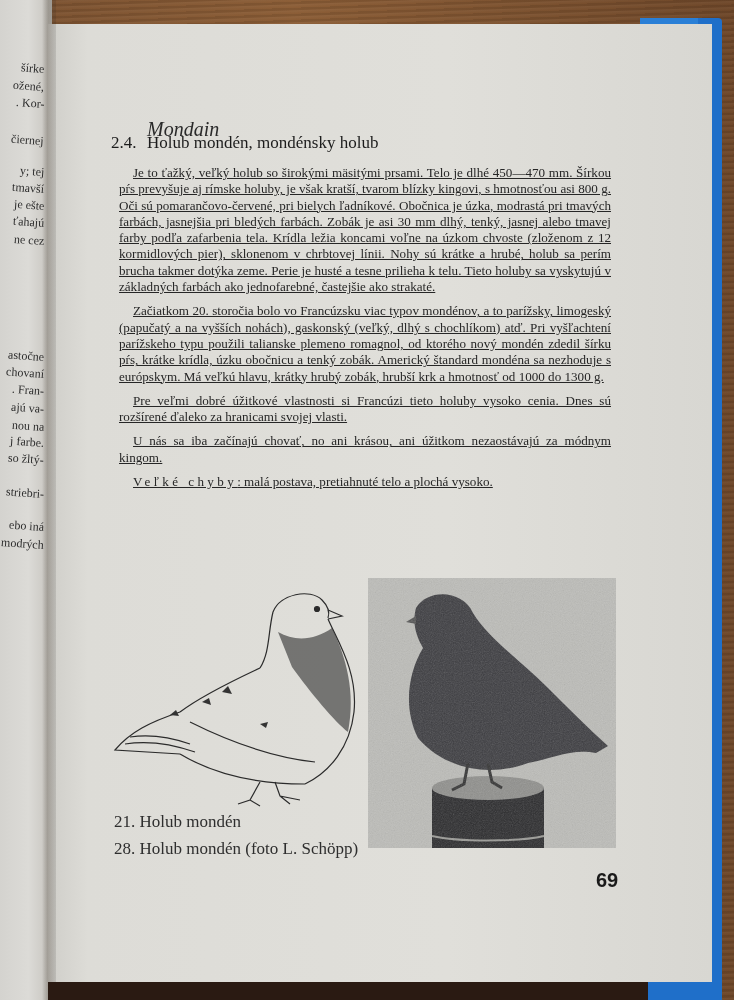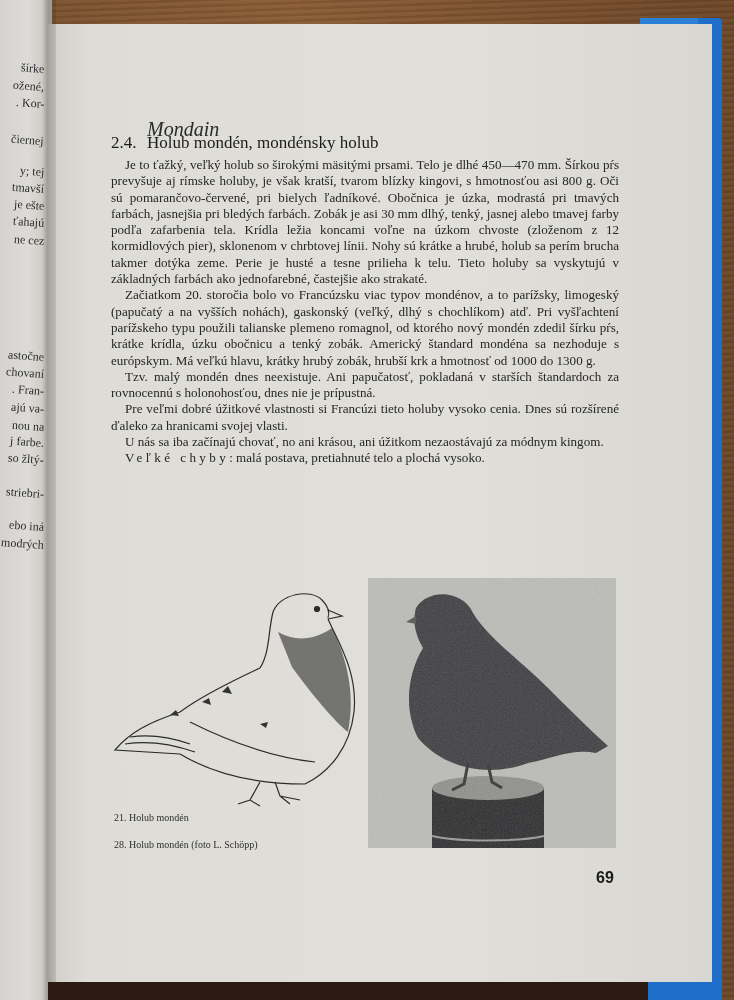--- a/index.html
+++ b/index.html
@@ -49,40 +49,40 @@
     .heading .num { display: inline-block; width: 36px; }
     .subheading {
       position: absolute; left: 99px; top: 94px; font-style: italic;
       font-size: 20px; color: #2a2a2a;
     }
     .body-text {
       position: absolute; left: 63px; top: 133px; width: 508px;
       font-size: 13.1px; line-height: 16.3px; color: #262626;
       text-align: justify;
     }
-    .body-text p { margin: 0; text-indent: 14px; }
+    .body-text p { margin: 8px; text-indent: 14px; text-decoration: underline; }
     .spaced { letter-spacing: 3.4px; }
     .fig-drawing {
       position: absolute; left: 62px; top: 548px; width: 250px; height: 245px;
     }
     .fig-photo {
       position: absolute; left: 320px; top: 554px; width: 248px; height: 270px;
       background: #b9b9b5;
       background-image:
         radial-gradient(circle at 20% 30%, rgba(90,90,90,0.25) 0 2px, transparent 3px),
         radial-gradient(circle at 70% 60%, rgba(80,80,80,0.2) 0 2px, transparent 3px);
       background-size: 9px 9px, 13px 13px;
       overflow: hidden;
     }
     .caption {
-      position: absolute; left: 66px; font-size: 10px; color: #2e2e2e; white-space: nowrap;
+      position: absolute; left: 66px; font-size: 17px; color: #2e2e2e; white-space: nowrap;
     }
     .page-number {
       position: absolute; left: 548px; top: 845px; font-weight: bold;
-      font-family: "Liberation Sans", "DejaVu Sans", sans-serif; font-size: 16px; color: #1a1a1a;
+      font-family: "Liberation Sans", "DejaVu Sans", sans-serif; font-size: 20px; color: #1a1a1a;
     }
   </style>
 </head>
 <body>
 
 <div class="cover-blue"></div>
 <div class="cover-blue-top"></div>
 
 <div class="left-page">
   <div id="left-frags">
@@ -110,21 +110,20 @@
 
 <div class="right-page">
   <div class="heading">
     <span class="num">2.4.</span><span>Holub mondén, mondénsky holub</span>
   </div>
   <div class="subheading">Mondain</div>
 
   <div class="body-text">
     <p>Je to ťažký, veľký holub so širokými mäsitými prsami. Telo je dlhé 450—470 mm. Šírkou pŕs prevyšuje aj rímske holuby, je však kratší, tvarom blízky kingovi, s hmotnosťou asi 800 g. Oči sú pomarančovo-červené, pri bielych ľadníkové. Obočnica je úzka, modrastá pri tmavých farbách, jasnejšia pri bledých farbách. Zobák je asi 30 mm dlhý, tenký, jasnej alebo tmavej farby podľa zafarbenia tela. Krídla ležia koncami voľne na úzkom chvoste (zloženom z 12 kormidlových pier), sklonenom v chrbtovej línii. Nohy sú krátke a hrubé, holub sa perím brucha takmer dotýka zeme. Perie je husté a tesne prilieha k telu. Tieto holuby sa vyskytujú v základných farbách ako jednofarebné, častejšie ako strakaté.</p>
     <p>Začiatkom 20. storočia bolo vo Francúzsku viac typov mondénov, a to parížsky, limogeský (papučatý a na vyšších nohách), gaskonský (veľký, dlhý s chochlíkom) atď. Pri vyšľachtení parížskeho typu použili talianske plemeno romagnol, od ktorého nový mondén zdedil šírku pŕs, krátke krídla, úzku obočnicu a tenký zobák. Americký štandard mondéna sa nezhoduje s európskym. Má veľkú hlavu, krátky hrubý zobák, hrubší krk a hmotnosť od 1000 do 1300 g.</p>
-    <p>Tzv. malý mondén dnes neexistuje. Ani papučatosť, pokladaná v starších štandardoch za rovnocennú s holonohosťou, dnes nie je prípustná.</p>
     <p>Pre veľmi dobré úžitkové vlastnosti si Francúzi tieto holuby vysoko cenia. Dnes sú rozšírené ďaleko za hranicami svojej vlasti.</p>
     <p>U nás sa iba začínajú chovať, no ani krásou, ani úžitkom nezaostávajú za módnym kingom.</p>
     <p><span class="spaced">Veľké chyby</span><span>: malá postava, pretiahnuté telo a plochá vysoko.</span></p>
   </div>
 
   <svg class="fig-drawing" viewBox="0 0 250 245">
     <g fill="none" stroke="#2b2b2b" stroke-width="1.2">
 
       <path d="M163 40 C170 22, 200 16, 212 28 C218 34, 220 40, 218 46"></path>
       <path d="M218 38 L232 44 L218 47"></path>

